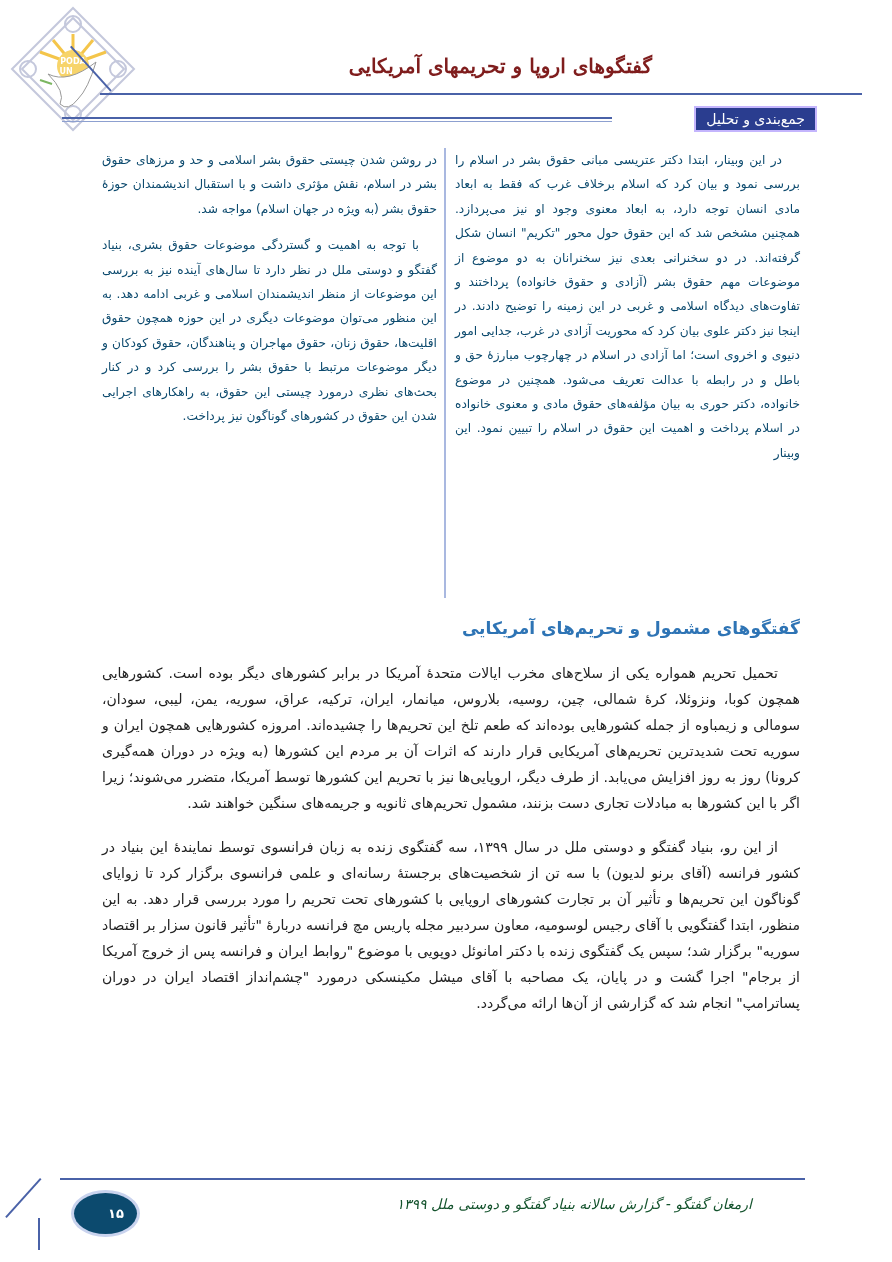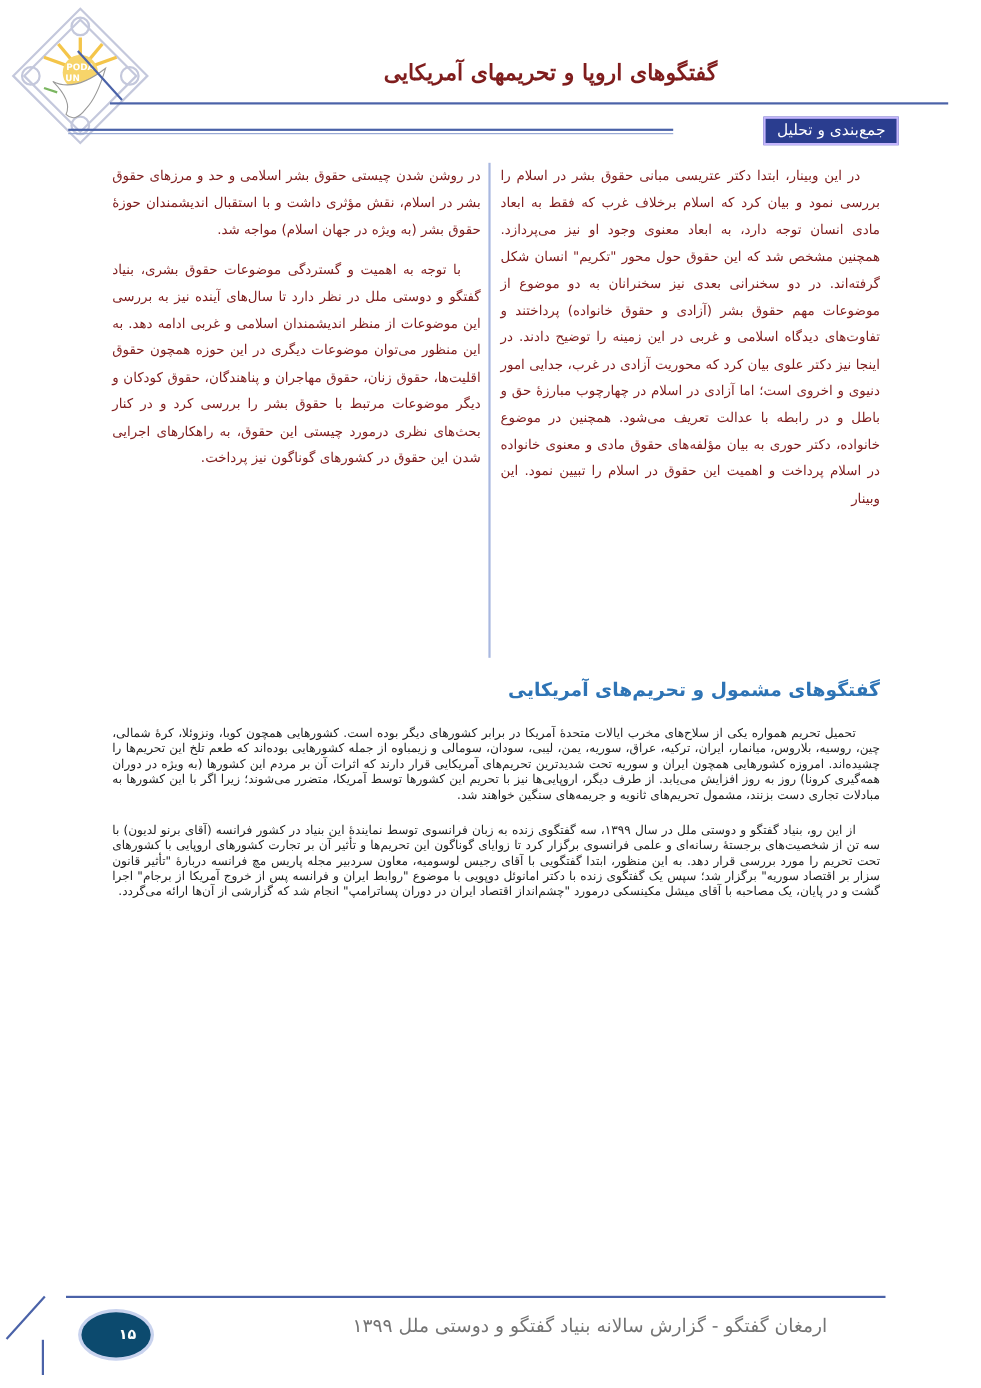--- a/index.html
+++ b/index.html
@@ -6,34 +6,34 @@
   body { width:892px; height:1262px; position:relative; overflow:hidden;
          font-family:"DejaVu Sans", sans-serif; color:#222; }
   .abs { position:absolute; }
   .logo { left:8px; top:4px; width:130px; height:130px;font-weight:bold; }
   .header-title { right:240px; top:54px; font-family:"DejaVu Serif", serif; font-size:20px; font-weight:bold; color:#7f1d1d; direction:rtl; white-space:nowrap; }
   .header-line { left:100px; top:93px; width:762px; height:2px; background:#4a62a8; }
   .header-diag { left:70px; top:47px; width:2px; height:60px; background:#4a62a8; transform:rotate(-42deg); transform-origin:top left; }
   .section-bar-line1 { left:62px; top:117px; width:550px; height:2px; background:#4a62a8; }
   .section-bar-line2 { left:62px; top:121px; width:550px; height:1px; background:#8da0d0; }
   .section-badge { right:75px; top:106px; background:#2a3d8f; color:#fff; font-weight:normal; font-size:14px; padding:3px 10px; direction:rtl; border:2px solid #c4b5fd; }
-  .col { direction:rtl; text-align:justify; font-family:"DejaVu Sans", sans-serif; font-size:12.2px; line-height:24.4px; color:#7f1d1d; }
+  .col { direction:rtl; text-align:justify; font-family:"DejaVu Sans", sans-serif; font-size:12.2px; line-height:24.4px; color:#0c4a6e; }
   .col p { margin:0 0 12px 0; text-indent:18px; }
   .col-right { right:92px; top:148px; width:345px;margin-left:42px; }
   .col-left { left:102px; top:148px; width:335px; }
   .col-divider { left:444px; top:148px; width:2px; height:450px; background:#a9b8e0; }
   .h2 { right:92px; top:618px; direction:rtl; font-size:17px; font-weight:bold; color:#2e74b5; white-space:nowrap; }
-  .full { right:92px; left:102px; direction:rtl; text-align:justify; font-size:11px; line-height:14px; }
+  .full { right:92px; left:102px; direction:rtl; text-align:justify; font-size:14px; line-height:26px; }
   .full p { margin:0 0 18px 0; text-indent:22px; }
   .full-1 { top:660px; }
   .footer-line { left:60px; top:1178px; width:745px; height:2px; background:#4a62a8; }
   .footer-diag { left:40px; top:1178px; width:2px; height:52px; background:#4a62a8; transform:rotate(42deg); transform-origin:top left; }
   .footer-vert { left:38px; top:1218px; width:2px; height:32px; background:#4a62a8; }
   .page-num { left:74px; top:1193px; width:42px; height:41px; border-radius:50%; background:#0c4a6e; color:#fff; font-weight:bold; font-size:13px; display:flex; align-items:center; justify-content:center; box-shadow:0 0 0 3px #c9d3ee;padding-left:21px; }
-  .footer-text { right:140px; top:1196px; direction:rtl; font-size:17px; color:#737373; white-space:nowrap; }
+  .footer-text { right:140px; top:1196px; direction:rtl; font-size:14px; color:#14532d; white-space:nowrap;font-style:italic; }
 </style>
 </head>
 <body>
 
 <div class="abs logo">
   <svg width="130" height="130" viewBox="0 0 130 130">
     <g fill="none" stroke="#c4c8dc" stroke-width="2">
       <path d="M65 4 L126 65 L65 126 L4 65 Z"></path>
       <path d="M65 14 L116 65 L65 116 L14 65 Z"></path>
       <circle cx="65" cy="20" r="8"></circle>

